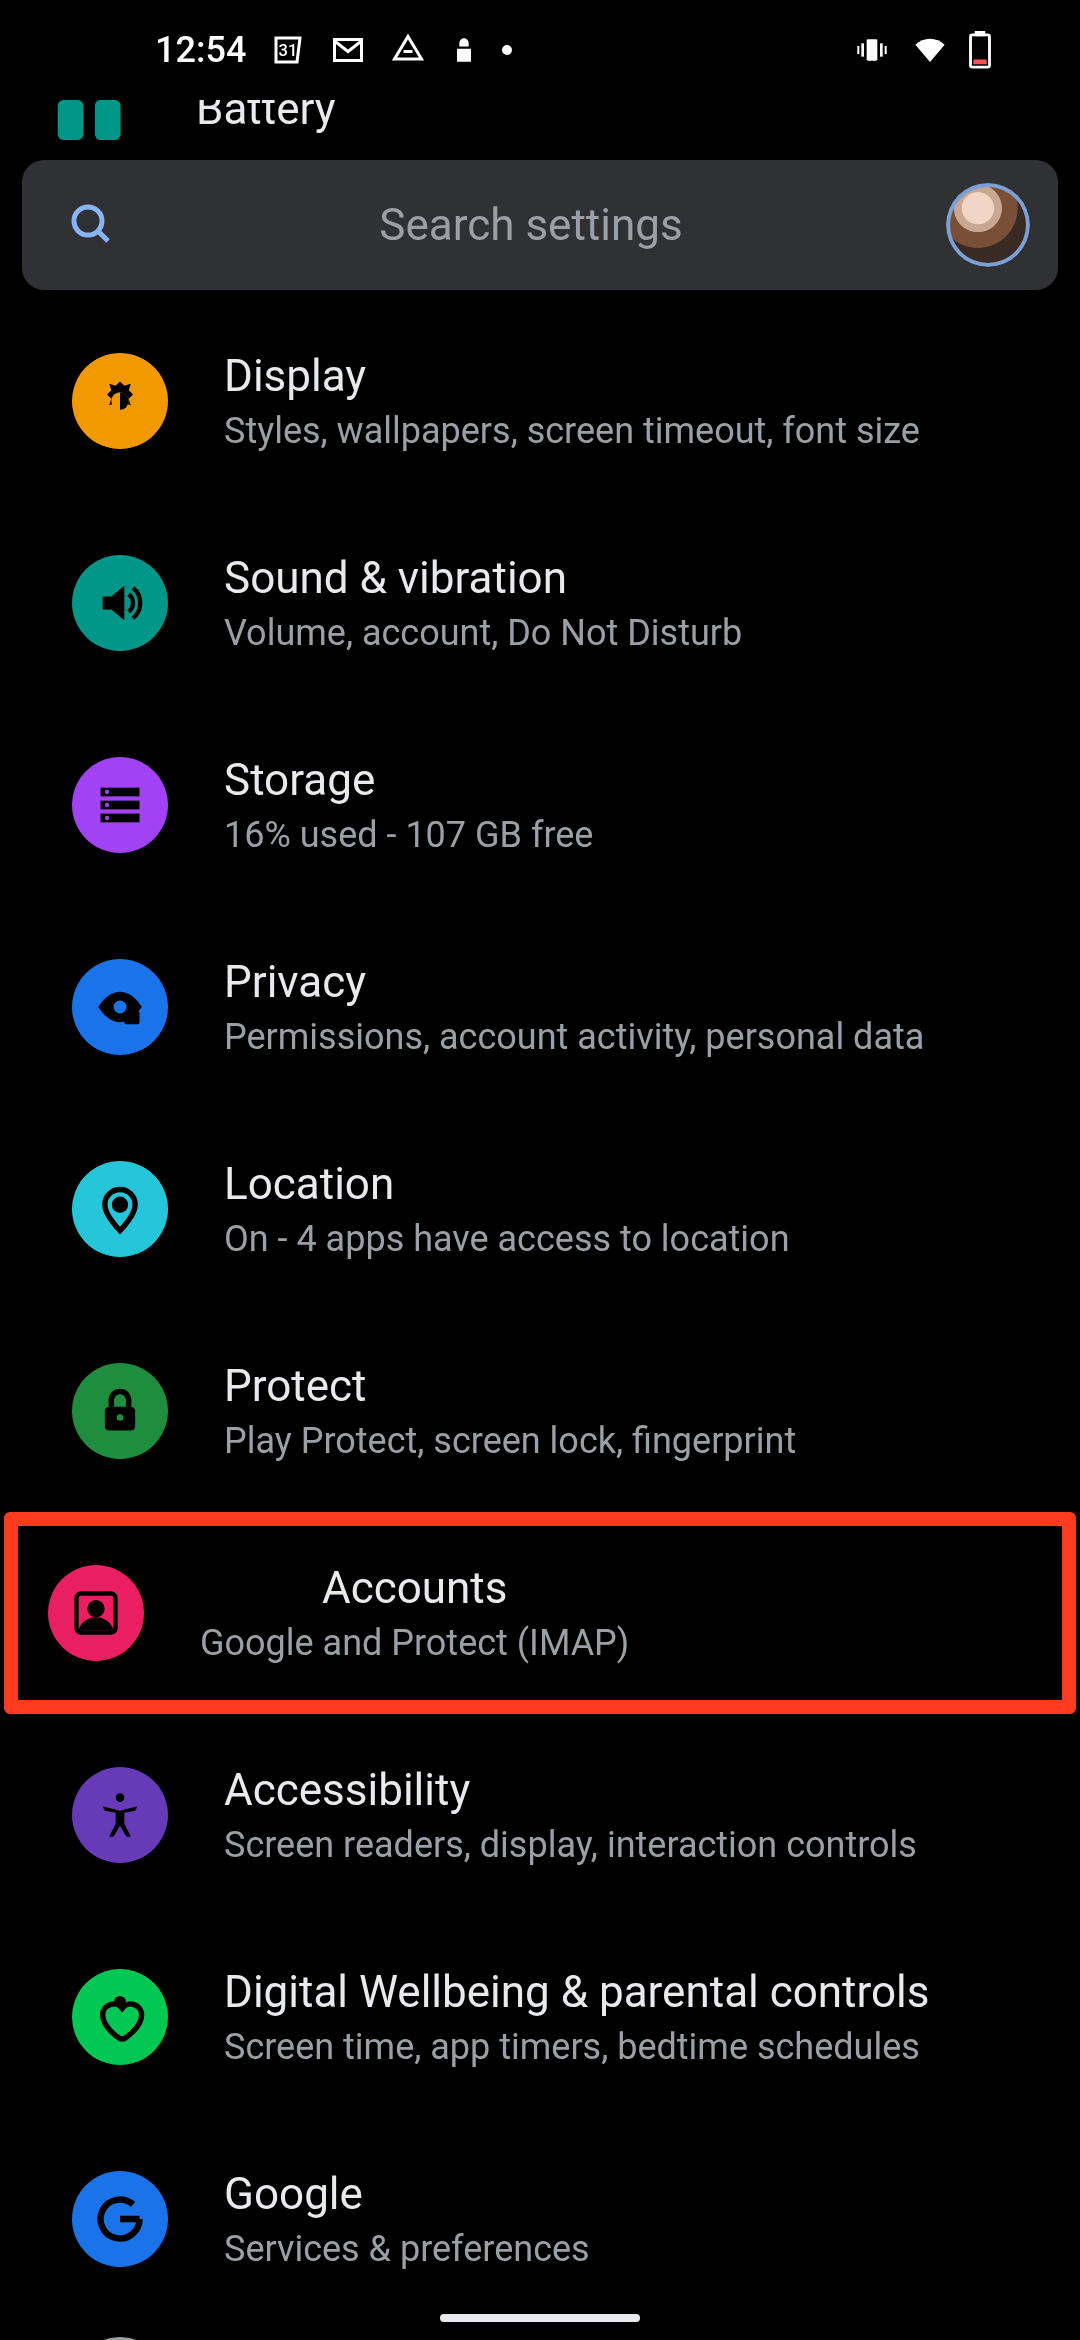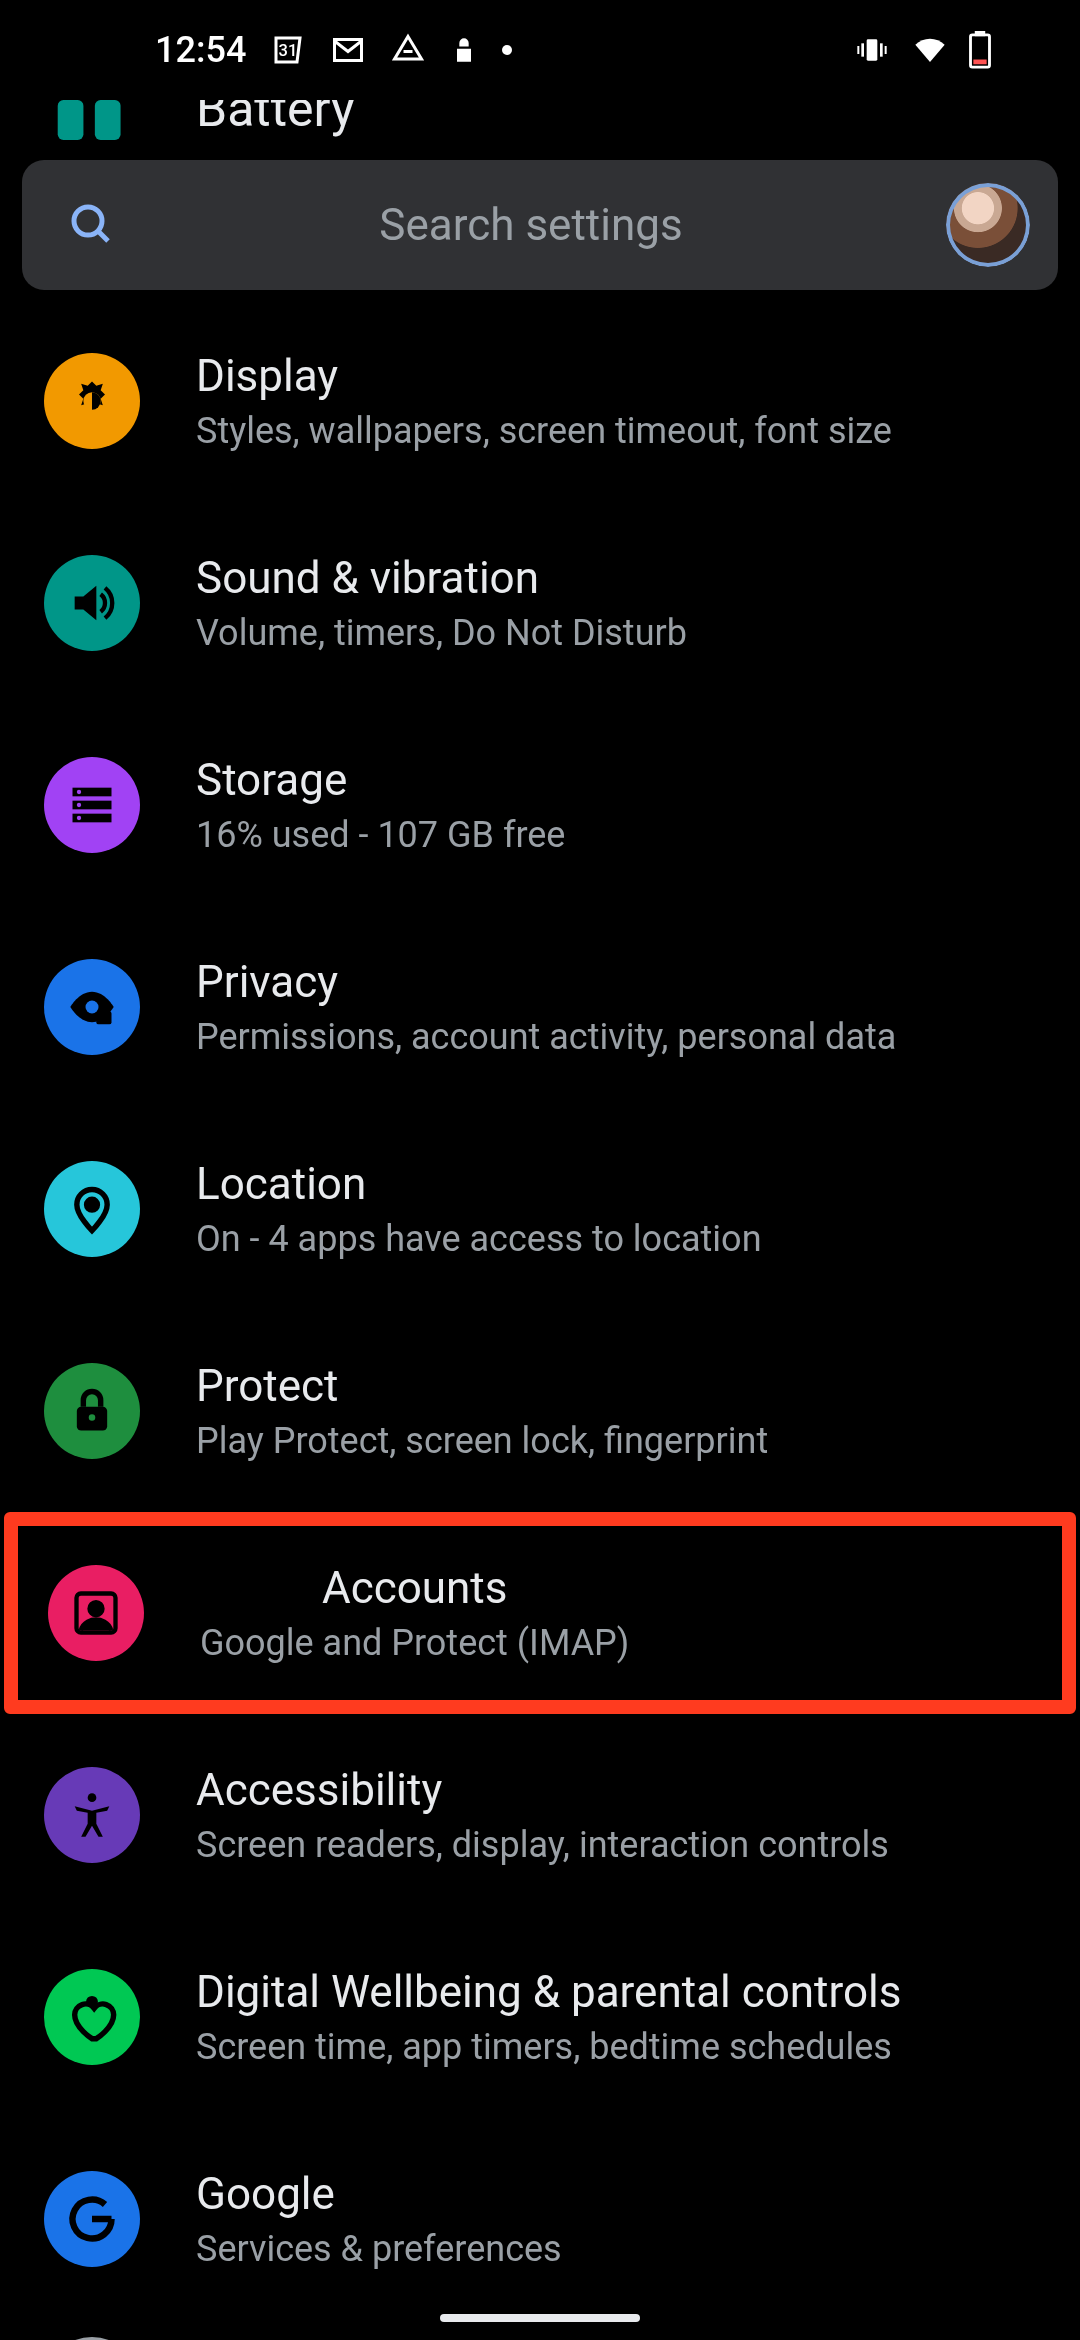--- a/index.html
+++ b/index.html
@@ -39,21 +39,21 @@
     align-items: center;
     padding-left: 44px;
     color: #e8eaed;
     overflow: hidden;
   }
   .battery-peek .peek-icon {
     width: 96px; height: 70px;
     display:flex; align-items:flex-start; justify-content:center;
   }
   .battery-peek .peek-text {
-    font-size: 50px; font-weight: 400; margin-left: 56px;
+    font-size: 44px; font-weight: 400; margin-left: 56px;
     position: relative; top: -26px;
     color: #e8eaed;
   }
 
   
   .search-bar {
     position: absolute;
     top: 160px;
     left: 22px;
     right: 22px;
@@ -87,20 +87,21 @@
     top: 300px;
     left: 0; right: 0;
     display: flex;
     flex-direction: column;
   }
   .item {
     display: flex;
     align-items: center;
     padding: 50px 44px 50px 44px;
     position: relative;
+    margin-left: 28px;
   }
   .item.highlighted {
     border: 14px solid #ff3b1f;
     border-radius: 6px;
     margin: 0 4px;
     padding: 36px 30px 36px 30px;
     text-align: center;
   }
   .icon-circle {
     width: 96px; height: 96px; border-radius: 50%;
@@ -232,21 +233,21 @@
   <div class="item">
     <div class="icon-circle bg-teal">
       <svg viewBox="0 0 24 24" fill="#000">
           <path d="M4 9v6h4l6 5V4L8 9H4z"></path>
           <path d="M16 8a5 5 0 010 8" stroke="#000" stroke-width="2" fill="none"></path>
           <path d="M18 5a9 9 0 010 14" stroke="#000" stroke-width="2" fill="none"></path>
         </svg>
     </div>
     <div class="item-text">
       <span class="title">Sound &amp; vibration</span>
-      <span class="subtitle">Volume, timers, Do Not Disturb</span>
+      <span class="subtitle">Volume, account, Do Not Disturb</span>
     </div>
   </div>
 
   <div class="item">
     <div class="icon-circle bg-purple">
       <svg viewBox="0 0 24 24" fill="#000">
           <rect x="3" y="4" width="18" height="4"></rect>
           <rect x="3" y="10" width="18" height="4"></rect>
           <rect x="3" y="16" width="18" height="4"></rect>
           <circle cx="6" cy="6" r="1" fill="#a142f4"></circle>

